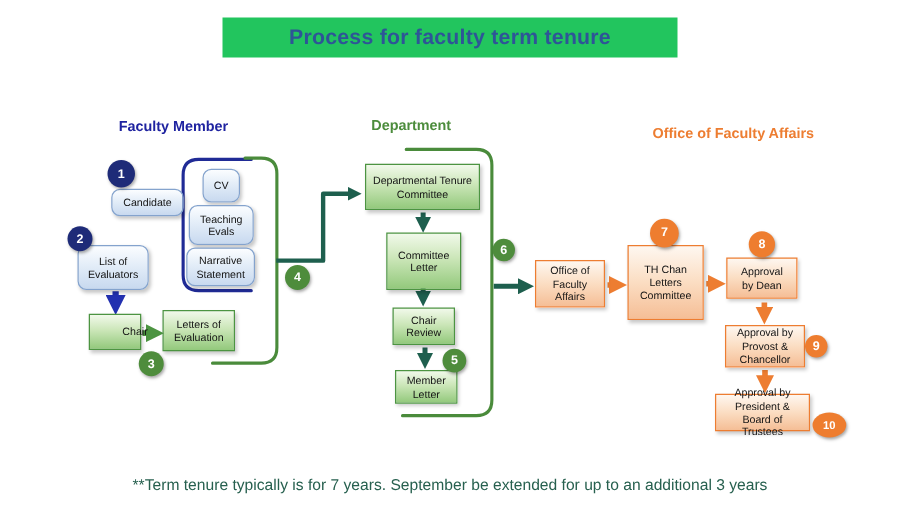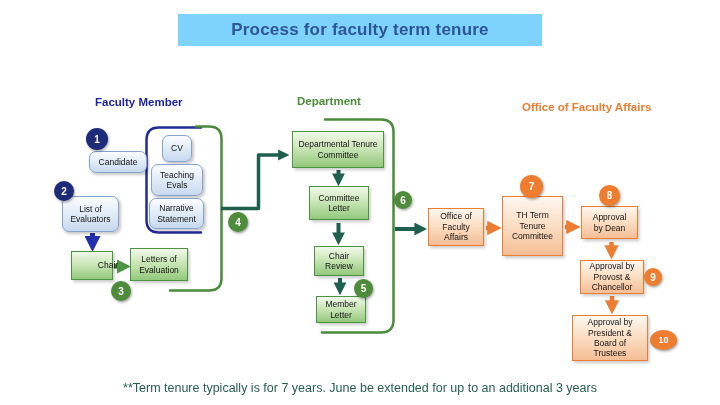--- a/index.html
+++ b/index.html
@@ -2,21 +2,21 @@
 <html><head>
 <meta charset="utf-8">
 <style>
   html,body{margin:0;padding:0;}
   .slide{
     position:relative; width:720px; height:405px; background:#FFFFFF;
     font-family:"Liberation Sans", sans-serif; overflow:hidden;
   }
   .title-banner{
     position:absolute; left:178px; top:14px; width:364px; height:32px;
-    background:#7dd3fc; display:flex; align-items:center; justify-content:center;
+    background:#22c55e; display:flex; align-items:center; justify-content:center;
     font-weight:bold; font-size:17px; color:#2E5597; letter-spacing:.2px;
   }
   .col-header{position:absolute; font-weight:bold; font-size:11.5px; white-space:nowrap;}
   .col-header.faculty{left:68px; top:96px; color:#1F23A0;padding-left:27px;}
   .col-header.department{left:297px; top:95px; color:#4C8C3C;}
   .col-header.office{left:522px; top:101px; color:#ED7D31;}
   .node{
     position:absolute; display:flex; align-items:center; justify-content:center;
     text-align:center; font-size:8.5px; line-height:1.22; color:#141414;
     border-radius:0; box-sizing:border-box; padding:1px 4px;
@@ -98,36 +98,36 @@
 
   <div class="node blue" style="left:64px; top:151px; width:58px; height:22px;margin-left:25px;">Candidate</div>
   <div class="node blue" style="left:62px; top:196px; width:57px; height:36px;">List of Evaluators</div>
   <div class="node blue" style="left:162px; top:135px; width:30px; height:27px;">CV</div>
   <div class="node blue" style="left:151px; top:164px; width:52px; height:32px;">Teaching Evals</div>
   <div class="node blue" style="left:149px; top:198px; width:55px; height:31px;">Narrative Statement</div>
   <div class="node green" style="left:71px; top:251px; width:42px; height:29px;padding-left:36px;">Chair</div>
   <div class="node green" style="left:130px; top:248px; width:58px; height:33px;">Letters of Evaluation</div>
 
   <div class="node green" style="left:292px; top:131px; width:92px; height:37px;">Departmental Tenure Committee</div>
-  <div class="node green" style="left:309px; top:186px; width:60px; height:34px;text-align:center;">Committee Letter</div>
+  <div class="node green" style="left:309px; top:186px; width:60px; height:46px;text-align:center;">Committee Letter</div>
   <div class="node green" style="left:314px; top:246px; width:50px; height:30px;">Chair Review</div>
   <div class="node green" style="left:316px; top:296px; width:50px; height:27px;">Member Letter</div>
 
   <div class="node orange" style="left:428px; top:208px; width:56px; height:38px;">Office of Faculty Affairs</div>
-  <div class="node orange" style="left:502px; top:196px; width:61px; height:60px;">TH Term Tenure Committee</div>
+  <div class="node orange" style="left:502px; top:196px; width:61px; height:60px;">TH Chan Letters Committee</div>
   <div class="node orange" style="left:580px; top:260px; width:64px; height:34px;">Approval by Provost &amp; Chancellor</div>
   <div class="node orange" style="left:581px; top:206px; width:57px; height:33px; padding:1px 6px;">Approval by Dean</div>
-  <div class="node orange" style="left:572px; top:315px; width:76px; height:46px; padding:1px 7px;">Approval by President &amp; Board of Trustees</div>
+  <div class="node orange" style="left:572px; top:315px; width:76px; height:30px; padding:1px 7px;">Approval by President &amp; Board of Trustees</div>
 
   <div class="circle navy" style="left:86px; top:128px; width:22px; height:22px;">1</div>
   <div class="circle navy" style="left:54px; top:181px; width:20px; height:20px;">2</div>
   <div class="circle green" style="left:111px; top:281px; width:20px; height:20px;">3</div>
   <div class="circle green" style="left:228px; top:212px; width:20px; height:20px;">4</div>
   <div class="circle green" style="left:354px; top:279px; width:19px; height:19px;">5</div>
   <div class="circle green" style="left:394px; top:191px; width:18px; height:18px;">6</div>
   <div class="circle orange" style="left:520px; top:175px; width:23px; height:23px;">7</div>
   <div class="circle orange" style="left:599px; top:185px; width:21px; height:21px;">8</div>
   <div class="circle orange" style="left:644px; top:268px; width:18px; height:18px;">9</div>
   <div class="circle orange" style="left:650px; top:330px; width:27px; height:20px; font-size:9px;">10</div>
 
-  <div class="footnote">**Term tenure typically is for 7 years.  June be extended for up to an additional 3 years</div>
+  <div class="footnote">**Term tenure typically is for 7 years.  September be extended for up to an additional 3 years</div>
 
 </div>
 
 </body></html>

